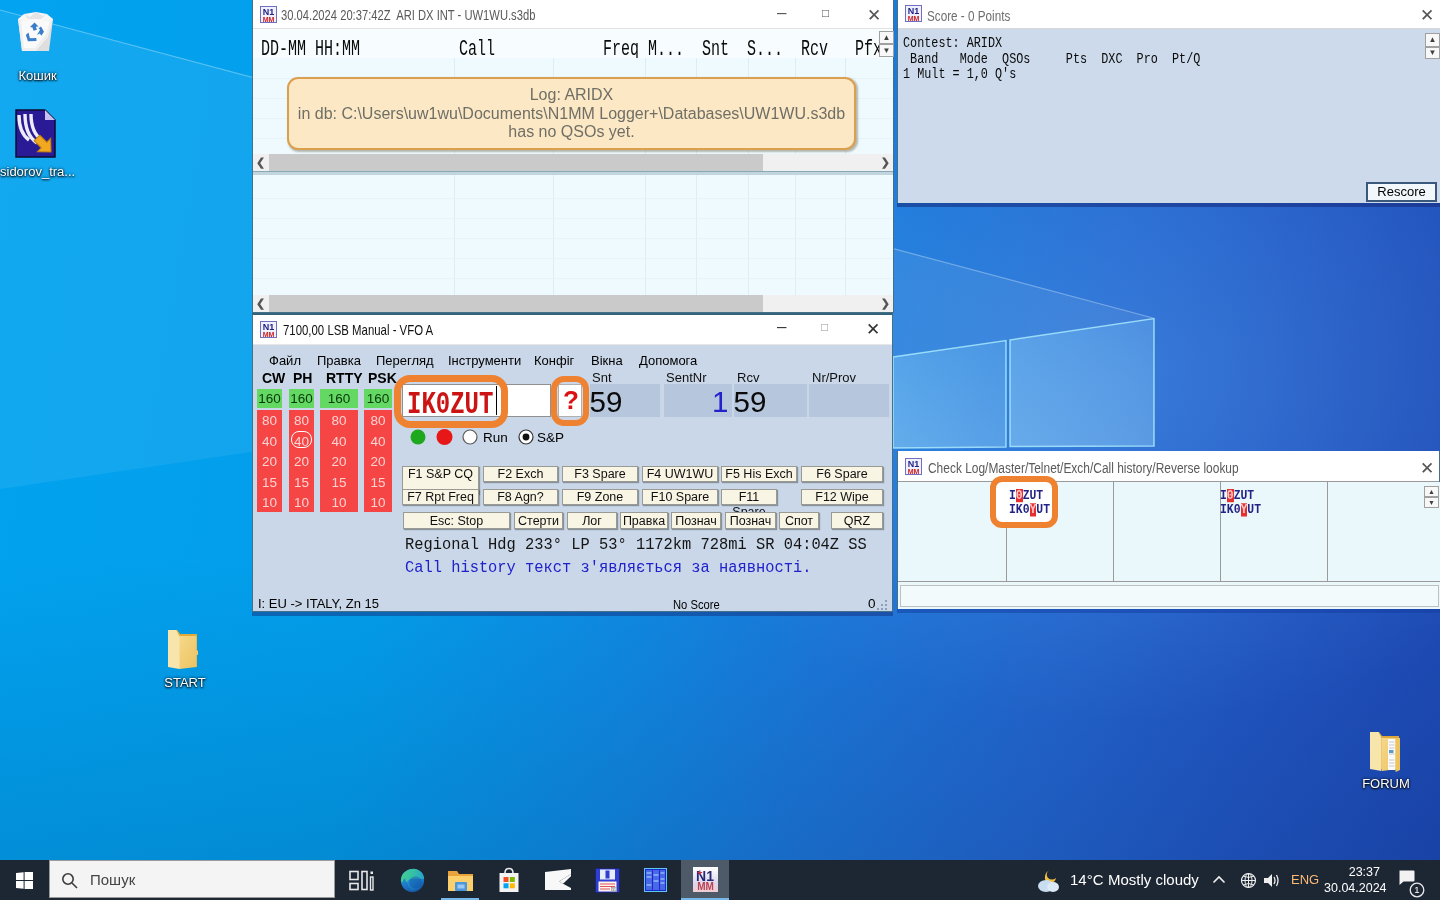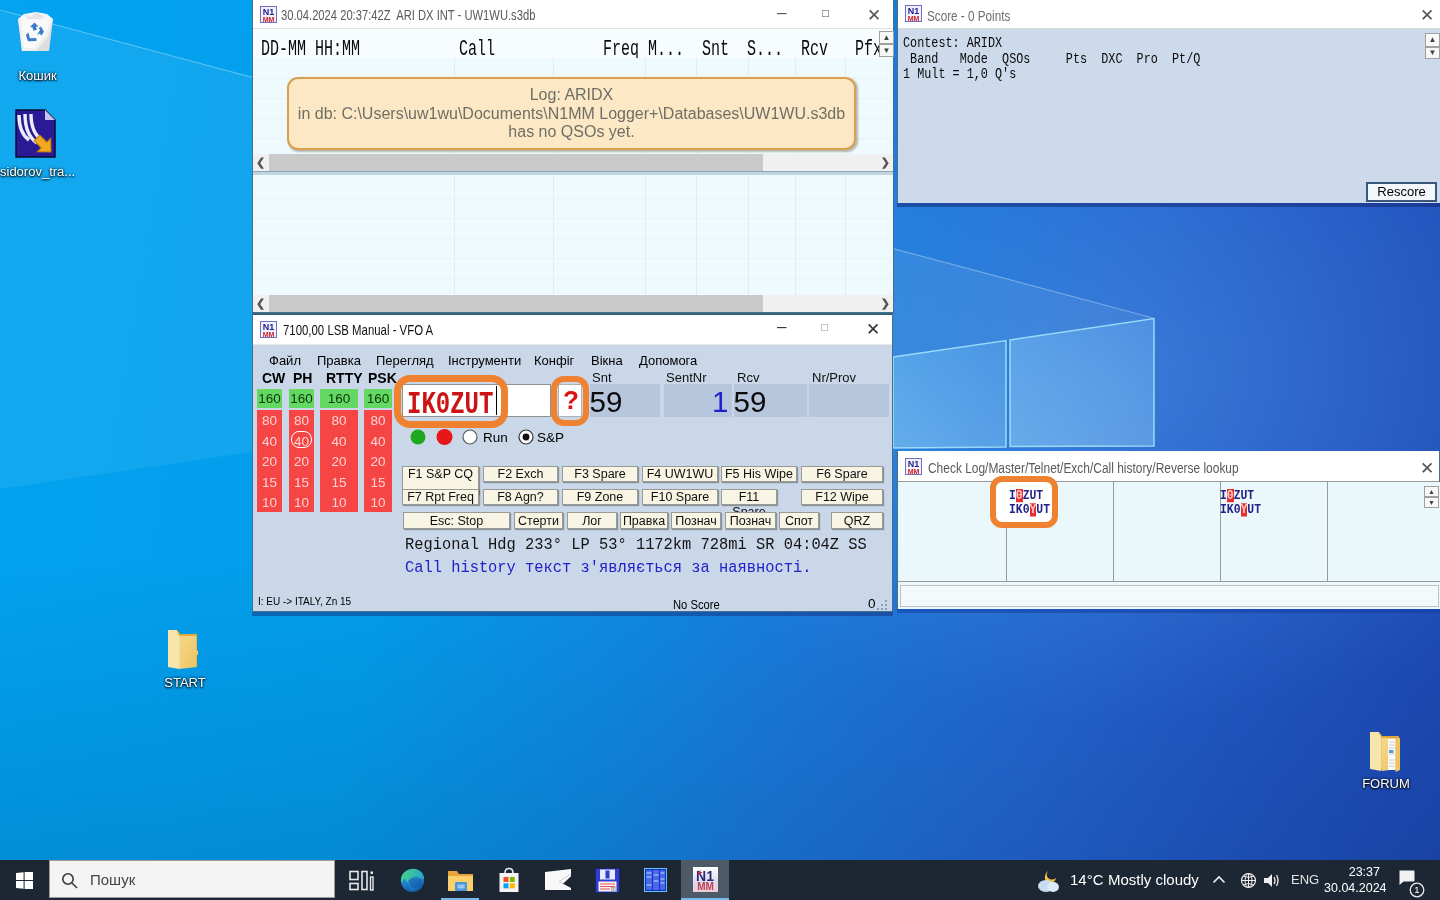--- a/index.html
+++ b/index.html
@@ -215,39 +215,39 @@
   <circle cx="121" cy="12" r="7" fill="#fff" stroke="#333" stroke-width="1.2"></circle>
   <circle cx="121" cy="12" r="3.4" fill="#111"></circle>
 </svg>
 <div class="abs" style="left:483px;top:430px;font-size:13.5px;color:#000">Run</div>
 <div class="abs" style="left:537px;top:430px;font-size:13.5px;color:#000">S&amp;P</div>
 
 <div class="btn" style="left:402px;top:466px;width:77px;height:28px;line-height:15px">F1 S&amp;P CQ</div>
 <div class="btn" style="left:483px;top:466px;width:75px;height:16px;line-height:15px">F2 Exch</div>
 <div class="btn" style="left:562px;top:466px;width:76px;height:16px;line-height:15px">F3 Spare</div>
 <div class="btn" style="left:642px;top:466px;width:76px;height:16px;line-height:15px">F4 UW1WU</div>
-<div class="btn" style="left:721px;top:466px;width:76px;height:16px;line-height:15px">F5 His Wipe</div>
+<div class="btn" style="left:721px;top:466px;width:76px;height:16px;line-height:15px">F5 His Exch</div>
 <div class="btn" style="left:801px;top:466px;width:82px;height:16px;line-height:15px">F6 Spare</div>
 <div class="btn" style="left:402px;top:489px;width:77px;height:16px;line-height:15px">F7 Rpt Freq</div>
 <div class="btn" style="left:483px;top:489px;width:75px;height:16px;line-height:15px">F8 Agn?</div>
 <div class="btn" style="left:562px;top:489px;width:76px;height:16px;line-height:15px">F9 Zone</div>
 <div class="btn" style="left:642px;top:489px;width:76px;height:16px;line-height:15px">F10 Spare</div>
 <div class="btn" style="left:721px;top:489px;width:56px;height:16px;line-height:15px">F11 Spare</div>
 <div class="btn" style="left:801px;top:489px;width:82px;height:16px;line-height:15px">F12 Wipe</div>
 <div class="btn" style="left:403px;top:512px;width:107px;height:17px;line-height:16px">Esc: Stop</div>
 <div class="btn" style="left:514px;top:512px;width:49px;height:17px;line-height:16px">Стерти</div>
 <div class="btn" style="left:567px;top:512px;width:50px;height:17px;line-height:16px">Лог</div>
 <div class="btn" style="left:620px;top:512px;width:48px;height:17px;line-height:16px">Правка</div>
 <div class="btn" style="left:671px;top:512px;width:50px;height:17px;line-height:16px">Познач</div>
 <div class="btn" style="left:725px;top:512px;width:51px;height:17px;line-height:16px">Познач</div>
 <div class="btn" style="left:779px;top:512px;width:40px;height:17px;line-height:16px">Спот</div>
 <div class="btn" style="left:831px;top:512px;width:52px;height:17px;line-height:16px">QRZ</div>
 <div class="abs mono" style="left:405px;top:533.5px;font-size:15.4px;color:#151515;white-space:pre;transform:scaleY(1.13);transform-origin:0 0">Regional Hdg 233° LP 53° 1172km 728mi SR 04:04Z SS</div>
 <div class="abs mono" style="left:405px;top:556.5px;font-size:15.4px;color:#2121cc;white-space:pre;transform:scaleY(1.13);transform-origin:0 0">Call history текст з'являється за наявності.</div>
-<div class="abs" style="left:258px;top:596px;font-size:10px;color:#000">I: EU -&gt; ITALY, Zn 15</div>
+<div class="abs" style="left:258px;top:596px;font-size:13px;color:#000">I: EU -&gt; ITALY, Zn 15</div>
 <div class="abs" style="left:673px;top:597px;font-size:13.5px;color:#000;transform:scaleX(0.83);transform-origin:0 0">No Score</div>
 <div class="abs" style="left:868px;top:596px;font-size:13.5px;color:#000">0</div>
 <svg class="abs" style="left:877px;top:600px" width="12" height="12">
     <g fill="#8aa0b8">
       <rect x="8" y="0" width="2" height="2"></rect>
       <rect x="4" y="4" width="2" height="2"></rect>
       <rect x="8" y="4" width="2" height="2"></rect>
       <rect x="0" y="8" width="2" height="2"></rect>
       <rect x="4" y="8" width="2" height="2"></rect>
       <rect x="8" y="8" width="2" height="2"></rect>
@@ -487,21 +487,21 @@
     </svg>
   <svg class="abs" style="left:1240px;top:12px" width="17" height="17" viewBox="0 0 17 17">
       <circle cx="8.5" cy="8.5" r="7" fill="none" stroke="#eee" stroke-width="1.2"></circle>
       <path d="M1.5 8.5 h14 M8.5 1.5 v14 M3 4 Q8.5 7 14 4 M3 13 Q8.5 10 14 13" fill="none" stroke="#eee" stroke-width="1"></path>
       <ellipse cx="8.5" cy="8.5" rx="3.5" ry="7" fill="none" stroke="#eee" stroke-width="1"></ellipse>
     </svg>
   <svg class="abs" style="left:1264px;top:13px" width="16" height="15" viewBox="0 0 16 15">
       <polygon points="0,5 4,5 8,1 8,14 4,10 0,10" fill="#eee"></polygon>
       <path d="M10 4 Q12 7.5 10 11 M12.5 2 Q15.5 7.5 12.5 13" fill="none" stroke="#eee" stroke-width="1.3"></path>
     </svg>
-  <div class="abs" style="left:1291px;top:12px;font-size:13px;color:#e5e5e5">ENG</div>
+  <div class="abs" style="left:1291px;top:12px;font-size:13px;color:#fdba74">ENG</div>
   <div class="abs" style="left:1324px;top:5px;width:56px;text-align:right;font-size:12.5px;color:#fff;line-height:15.5px">23:37<br>30.04.2024</div>
   <svg class="abs" style="left:1397px;top:9px" width="20" height="20" viewBox="0 0 20 20">
       <path d="M2.5 1.5 H16.5 Q17.5 1.5 17.5 2.5 V11.5 Q17.5 12.5 16.5 12.5 H6.5 L2.5 16 Z" fill="#f2f2f2"></path>
     </svg>
   <svg class="abs" style="left:1409px;top:22px" width="16" height="16" viewBox="0 0 16 16">
       <circle cx="8" cy="8" r="6.8" fill="#1d2633" stroke="#ececec" stroke-width="1.3"></circle>
       <text x="8" y="11.3" font-size="9.5" fill="#fff" text-anchor="middle" font-family="Liberation Sans">1</text>
     </svg>
 </div>
 

